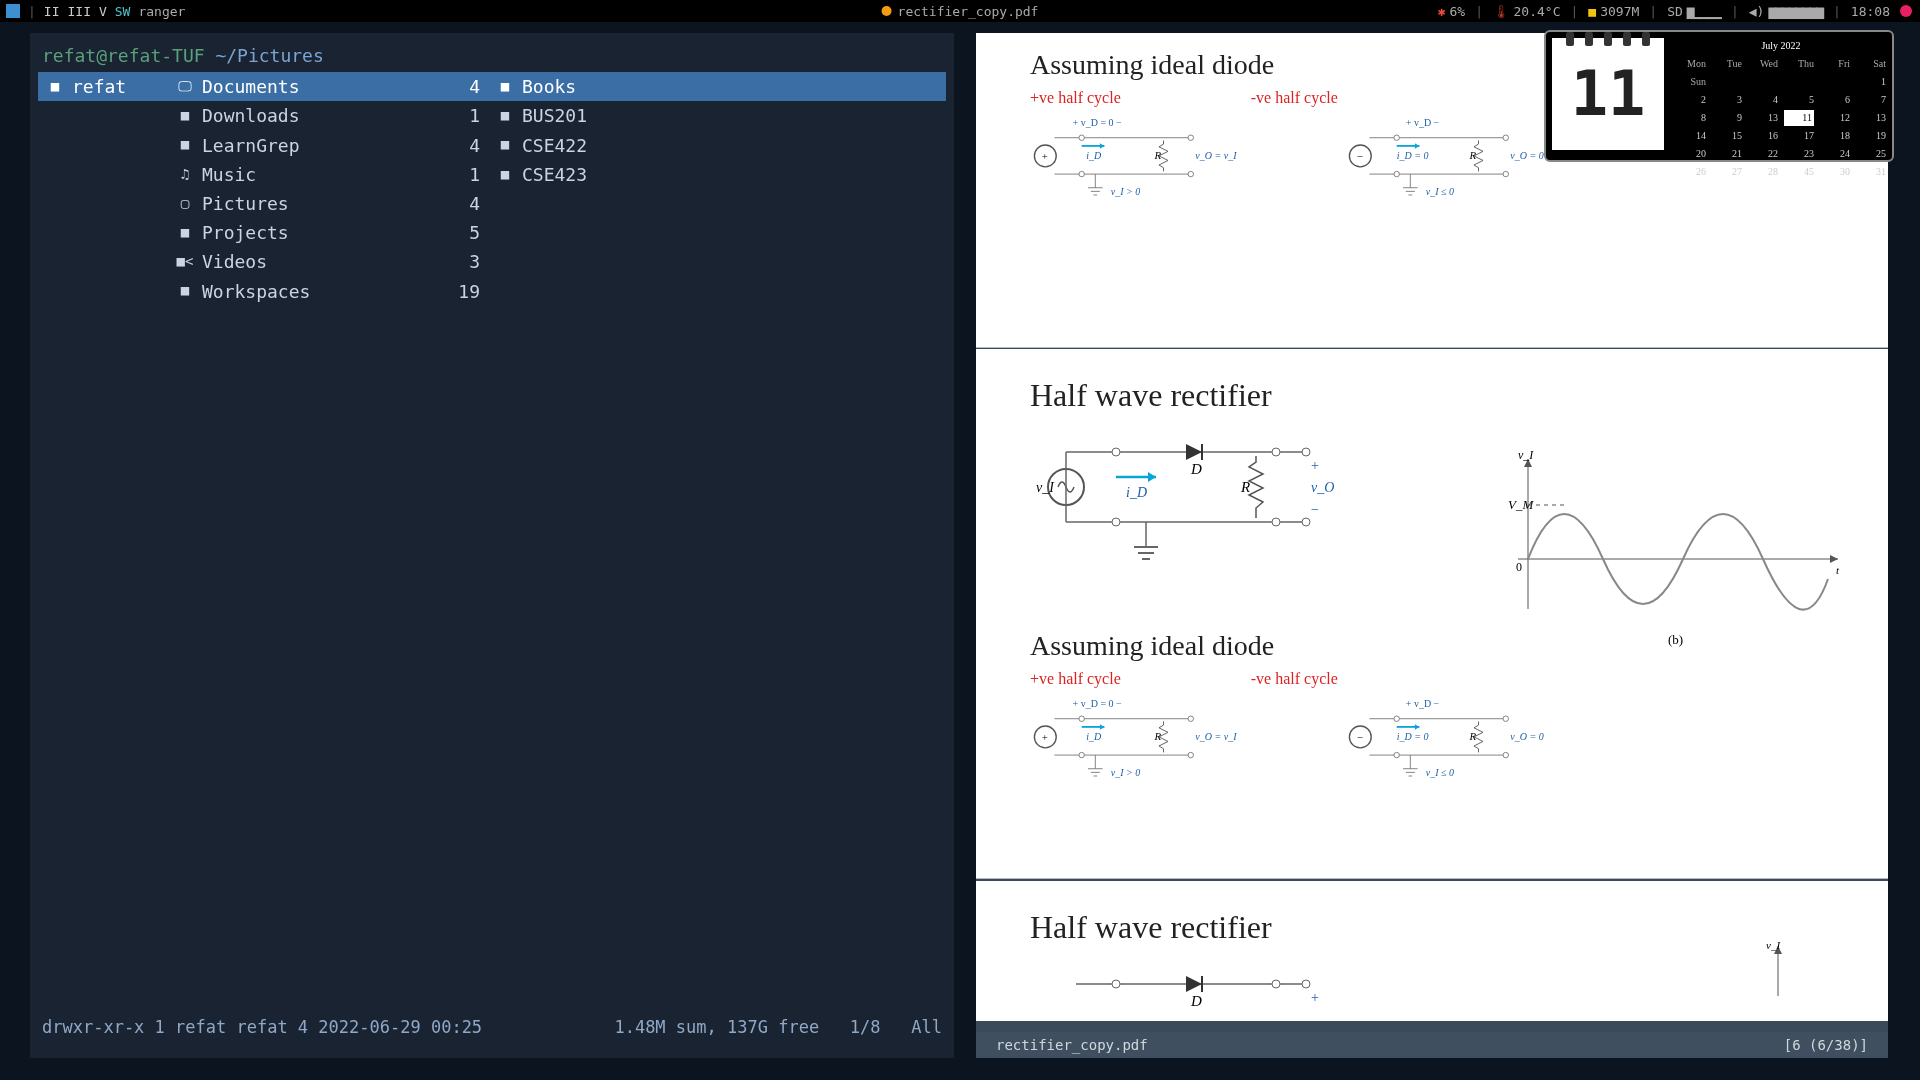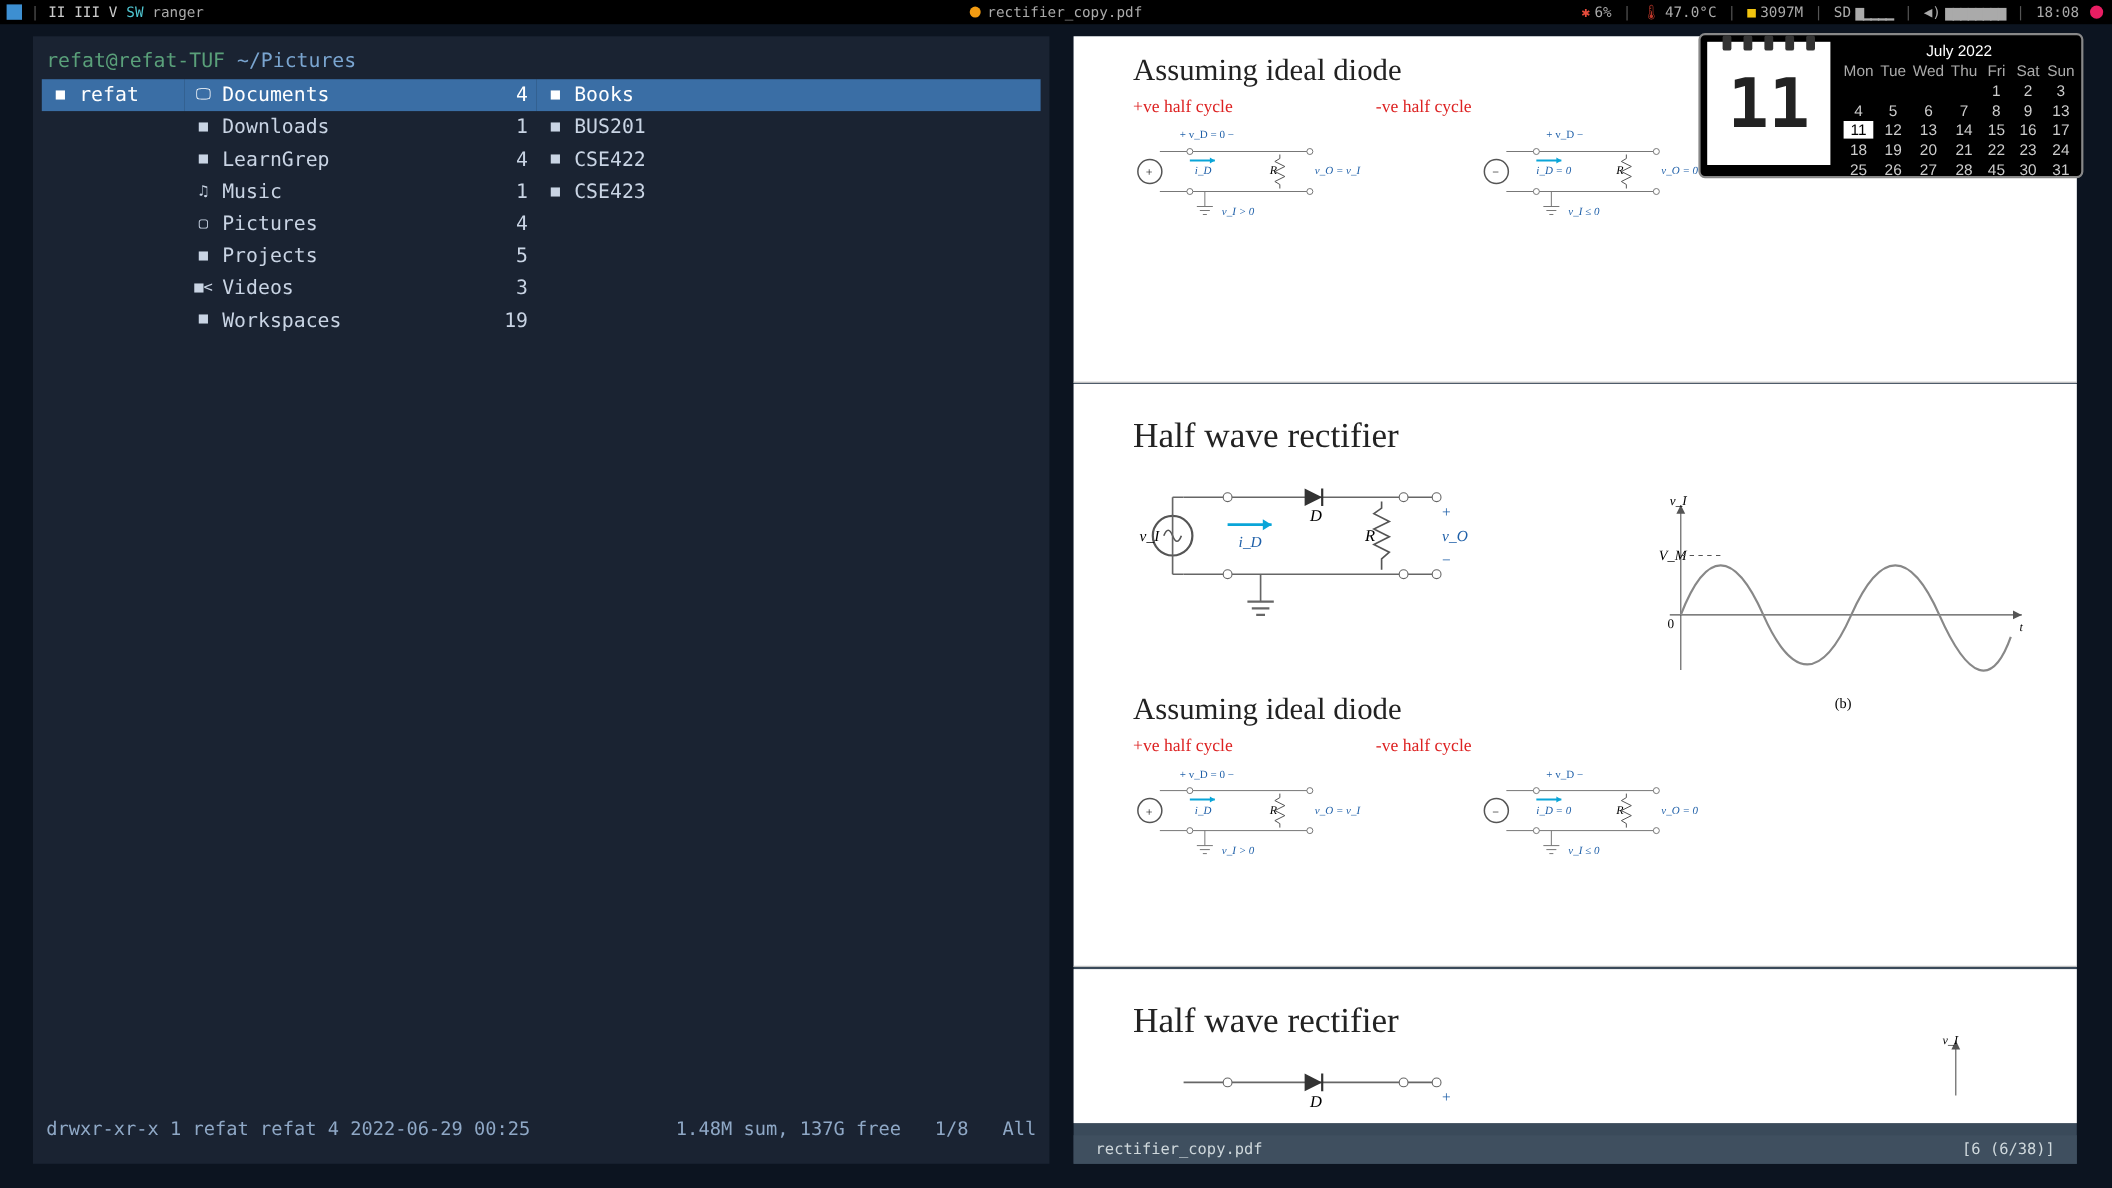--- a/index.html
+++ b/index.html
@@ -56,23 +56,23 @@
 .graph svg{width:100%;height:100%}
 .pdf-status{position:absolute;bottom:0;left:0;right:0;height:26px;background:#3f4f5f;color:#cfd8dc;font-size:14px;display:flex;align-items:center;padding:0 20px}
 .pdf-status-right{margin-left:auto}
 
 
 .calendar{position:absolute;top:30px;right:26px;width:350px;height:132px;background:#000;border-radius:6px;color:#ddd;font-size:13px;z-index:20;display:flex;padding:6px;border:2px solid #888}
 .cal-big{width:112px;height:112px;background:#fff;position:relative;margin-right:12px}
 .cal-binding{position:absolute;top:-6px;left:8px;right:8px;height:14px;display:flex;justify-content:space-around}
 .cal-binding span{width:8px;height:14px;background:#333;border-radius:2px}
 .cal-bignum{font-size:62px;font-weight:bold;color:#222;text-align:center;line-height:112px}
-.cal-grid{flex:1;font-family:Liberation Sans, sans-serif;font-size:14px;line-height:16px}
+.cal-grid{flex:1;font-family:Liberation Serif, serif;font-size:10px;line-height:16px}
 .cal-month{text-align:center;color:#fff;margin-bottom:2px}
-.cal-days{display:grid;grid-template-columns:repeat(7,1fr);text-align:center;gap:2px 6px}
+.cal-days{display:grid;grid-template-columns:repeat(6,1fr);text-align:right;gap:2px 6px}
 .cal-dh{color:#aaa}
 .cal-d{color:#ccc}
 .cal-today{background:#fff;color:#000;padding:0 2px}
 </style>
 </head>
 <body>
 
 <div class="topbar">
   <div class="topbar-left">
     <span class="os-icon"></span>
@@ -88,21 +88,21 @@
     <span>rectifier_copy.pdf</span>
   </div>
   <div class="topbar-right">
     <span class="stat">
         <span class="dot-r">✱</span>
         <span>6%</span>
       </span>
     <span class="sep">|</span>
     <span class="stat">
         <span class="dot-c">🌡</span>
-        <span>47.0°C</span>
+        <span>20.4°C</span>
       </span>
     <span class="sep">|</span>
     <span class="stat">
         <span class="dot-y">■</span>
         <span>3097M</span>
       </span>
     <span class="sep">|</span>
     <span class="stat">
         <span>SD</span> 
         <span class="bars">▆▁▁▁▁</span>

